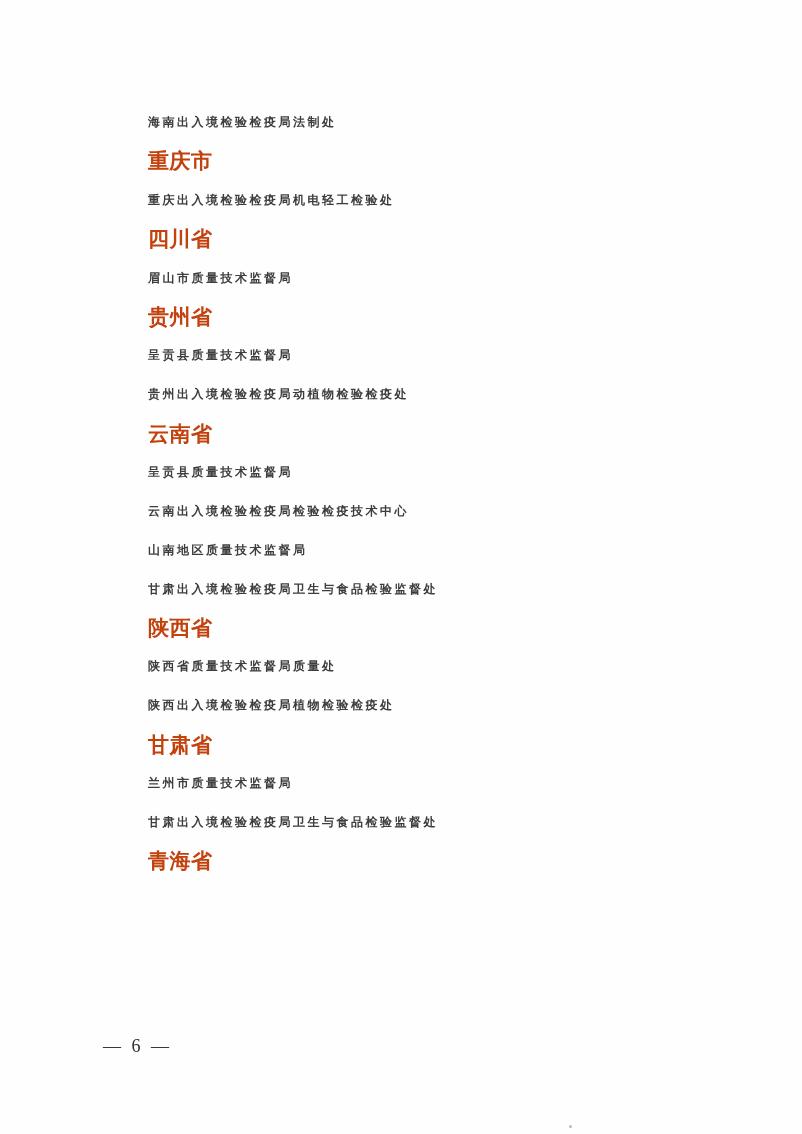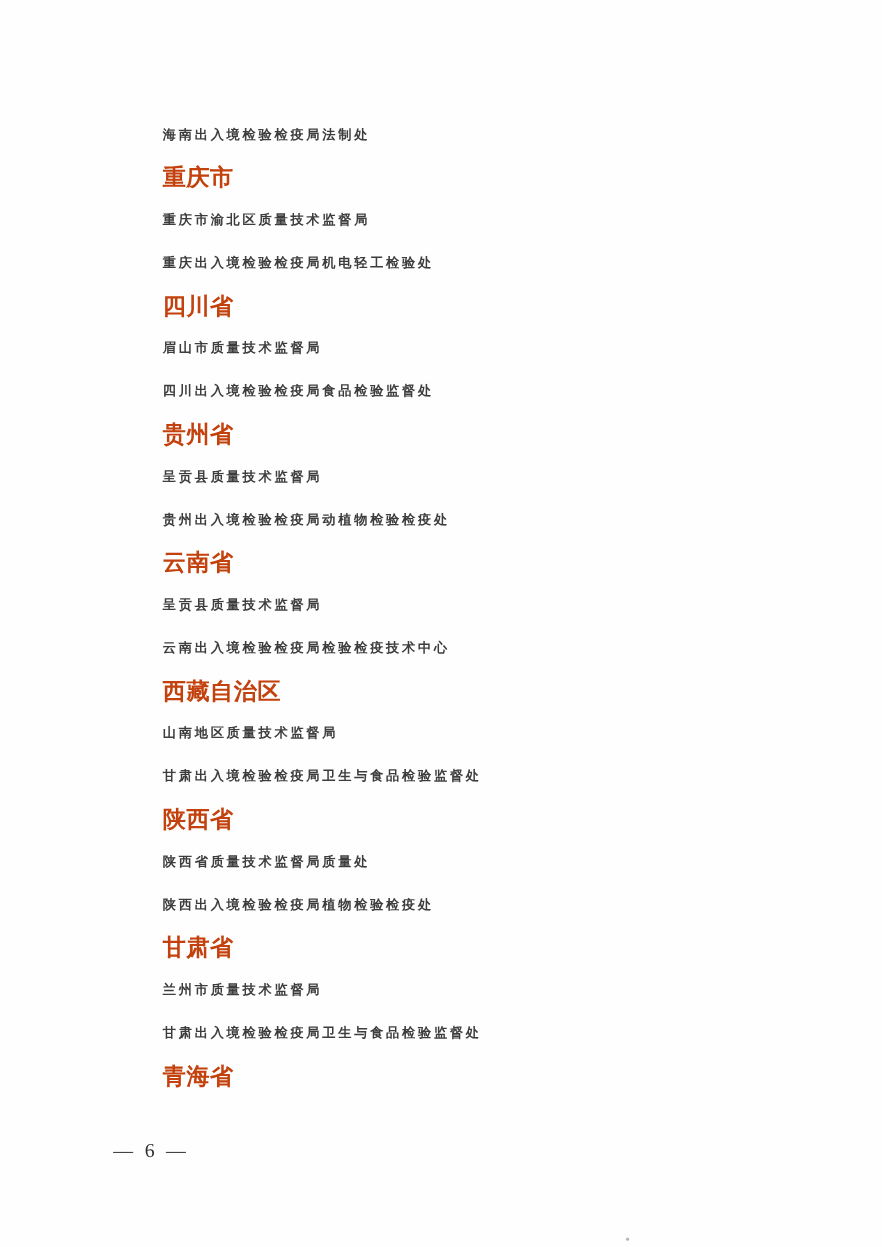--- a/index.html
+++ b/index.html
@@ -71,36 +71,33 @@
 </head>
 <body>
 
 <div class="scan-page">
 
   <div class="content">
 
     <div class="line item">海南出入境检验检疫局法制处</div>
 
     <div class="line heading">重庆市</div>
-    <div class="line item">重庆市渝北区质量技术监督局</div>
     <div class="line item">重庆出入境检验检疫局机电轻工检验处</div>
 
     <div class="line heading">四川省</div>
     <div class="line item">眉山市质量技术监督局</div>
-    <div class="line item">四川出入境检验检疫局食品检验监督处</div>
 
     <div class="line heading">贵州省</div>
     <div class="line item">呈贡县质量技术监督局</div>
     <div class="line item">贵州出入境检验检疫局动植物检验检疫处</div>
 
     <div class="line heading">云南省</div>
     <div class="line item">呈贡县质量技术监督局</div>
     <div class="line item">云南出入境检验检疫局检验检疫技术中心</div>
 
-    <div class="line heading">西藏自治区</div>
     <div class="line item">山南地区质量技术监督局</div>
     <div class="line item">甘肃出入境检验检疫局卫生与食品检验监督处</div>
 
     <div class="line heading">陕西省</div>
     <div class="line item">陕西省质量技术监督局质量处</div>
     <div class="line item">陕西出入境检验检疫局植物检验检疫处</div>
 
     <div class="line heading">甘肃省</div>
     <div class="line item">兰州市质量技术监督局</div>
     <div class="line item">甘肃出入境检验检疫局卫生与食品检验监督处</div>

